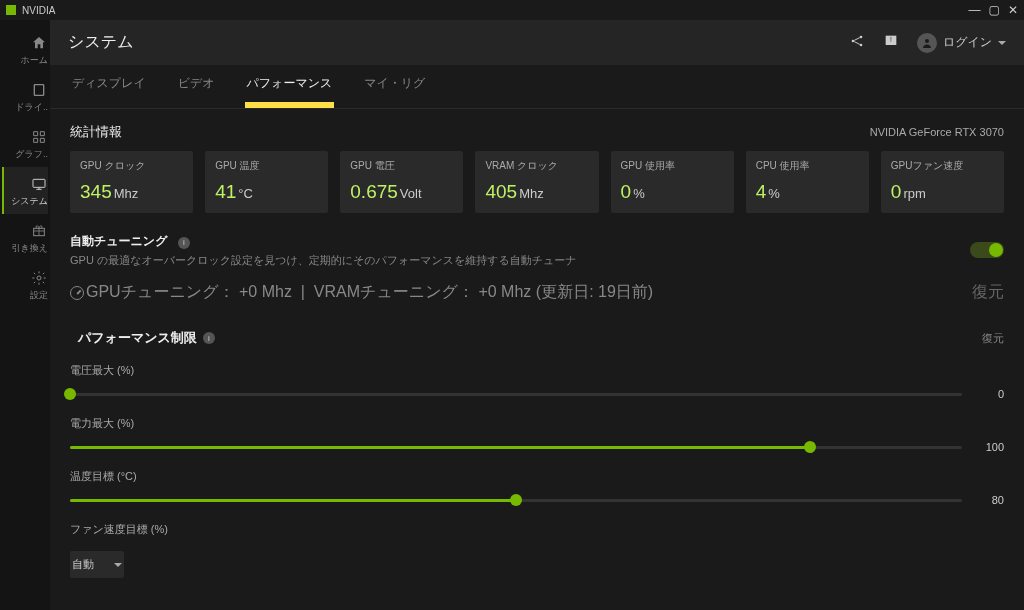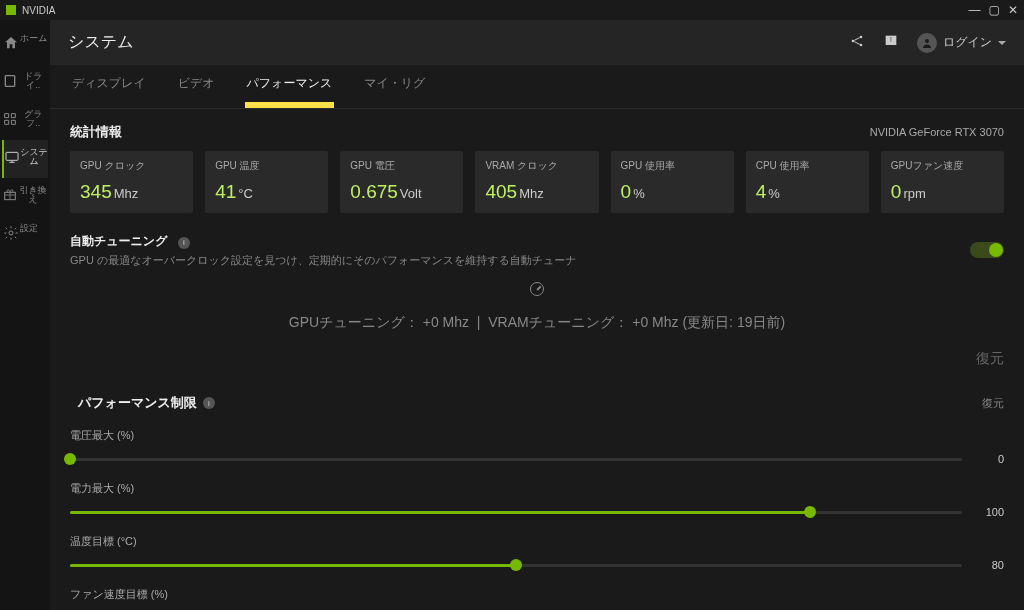--- a/index.html
+++ b/index.html
@@ -6,59 +6,59 @@
 body { background: #1a1a1a; color: #ccc; width: 1024px; height: 610px; overflow: hidden; }
 .titlebar { height: 20px; background: #1a1a1a; display: flex; align-items: center; padding: 0 6px; }
 .titlebar-logo { width: 10px; height: 10px; background: #76b900; margin-right: 6px; }
 .titlebar-title { font-size: 10px; color: #ccc; flex: 1; }
 .titlebar-controls { display: flex; gap: 8px; font-size: 12px; color: #ccc; }
 .titlebar-controls span { cursor: pointer; }
 
 .shell { display: flex; height: calc(100% - 20px); }
 
 .sidebar { width: 50px; background: #141414; display: flex; flex-direction: column; align-items: center; padding-top: 6px; }
-.sidebar-item { width: 46px; display: flex; flex-direction: row; align-items: flex-start; padding: 8px 0; cursor: pointer; color: #888; }
+.sidebar-item { width: 46px; display: flex; flex-direction: column; align-items: flex-end; padding: 8px 0; cursor: pointer; color: #888; }
 .sidebar-item.active { color: #ccc; border-left: 2px solid #76b900; background: #222; }
 .sidebar-item .sb-icon { width: 18px; height: 18px; margin-bottom: 4px; display:flex; align-items:center; justify-content:center; }
 .sidebar-item .sb-label { font-size: 9px; text-align: center; line-height: 1; }
 
 .main { flex: 1; display: flex; flex-direction: column; background: #1a1a1a; }
 
 .header { height: 46px; display: flex; align-items: center; padding: 0 18px; background: #252525; }
 .header-title { font-size: 16px; color: #eee; flex: 1; }
 .header-icons { display: flex; align-items: center; gap: 18px; color: #ccc; }
 .login { display: flex; align-items: center; gap: 6px; font-size: 12px; }
 .avatar { width: 20px; height: 20px; border-radius: 50%; background: #555; display:flex; align-items:center; justify-content:center; }
 
 .tabs { display: flex; gap: 28px; padding: 0 20px; border-bottom: 1px solid #2a2a2a; font-size: 12px; }
 .tab { padding: 10px 2px; color: #888; cursor: pointer; }
 .tab.active { color: #eee; border-bottom: 6px solid #fde047; }
 
 .content { padding: 14px 20px 20px 20px; overflow-y: auto; height: calc(100% - 46px - 36px); }
 
 .section-head { display: flex; align-items: center; margin-bottom: 10px; }
-.section-head h3 { font-size: 13px; font-weight: 700; color: #eee; flex: 1; }
+.section-head h3 { font-size: 13px; font-weight: 400; color: #eee; flex: 1; }
 .gpu-name { font-size: 11px; color: #aaa; }
 
 .stat-grid { display: flex; gap: 12px; margin-bottom: 18px; }
 .stat-card { background: #2a2a2a; flex: 1; padding: 10px; border-radius: 2px; }
 .stat-label { font-size: 10px; color: #aaa; margin-bottom: 10px; line-height:1; }
 .stat-value { font-size: 19px; color: #bef264; font-weight: 300; }
 .stat-unit { font-size: 13px; color: #ccc; margin-left: 2px; }
 
 .auto-tune { margin-top: 6px; margin-bottom: 18px; }
 .auto-tune-row { display: flex; align-items: center; }
 .auto-tune-title { font-size: 12px; color: #eee; font-weight: 600; }
 .info-icon { width: 12px; height: 12px; border-radius: 50%; background: #555; color:#ccc; font-size:8px; display:inline-flex; align-items:center; justify-content:center; margin-left:6px; }
 .auto-tune-desc { font-size: 11px; color: #888; margin-top: 3px; }
 .toggle { width: 34px; height: 16px; background: #444; border-radius: 8px; position: relative; cursor: pointer; }
 .toggle.on { background: #3a4a1a; }
 .toggle-knob { width: 14px; height: 14px; border-radius: 50%; background: #76b900; position: absolute; top: 1px; right: 1px; }
 
-.tuning-row { display: flex; align-items: center; gap: 18px; font-size: 14px; color: #888; margin-top: 14px; flex-direction: column; }
+.tuning-row { display: flex; align-items: center; gap: 2px; font-size: 16px; color: #888; margin-top: 14px; }
 .tuning-row .restore { margin-left: auto; color: #666; cursor: pointer; }
 .speed-icon { width:14px; height:14px; border:1.5px solid #888; border-radius:50%; position:relative; }
 .speed-icon::after { content:''; position:absolute; left:50%; top:50%; width:5px; height:1.5px; background:#888; transform-origin:left; transform:rotate(-45deg); }
 
 .perf-limit { margin-top: 26px; }
 .perf-limit-head { display: flex; align-items: center; margin-bottom: 16px; margin-left: 8px; }
 .perf-limit-head h3 { font-size: 13px; font-weight: 600; color: #eee; }
 .perf-limit-head .restore2 { margin-left: auto; font-size: 11px; color: #888; cursor: pointer; }
 
 .slider-group { margin-bottom: 16px; }

